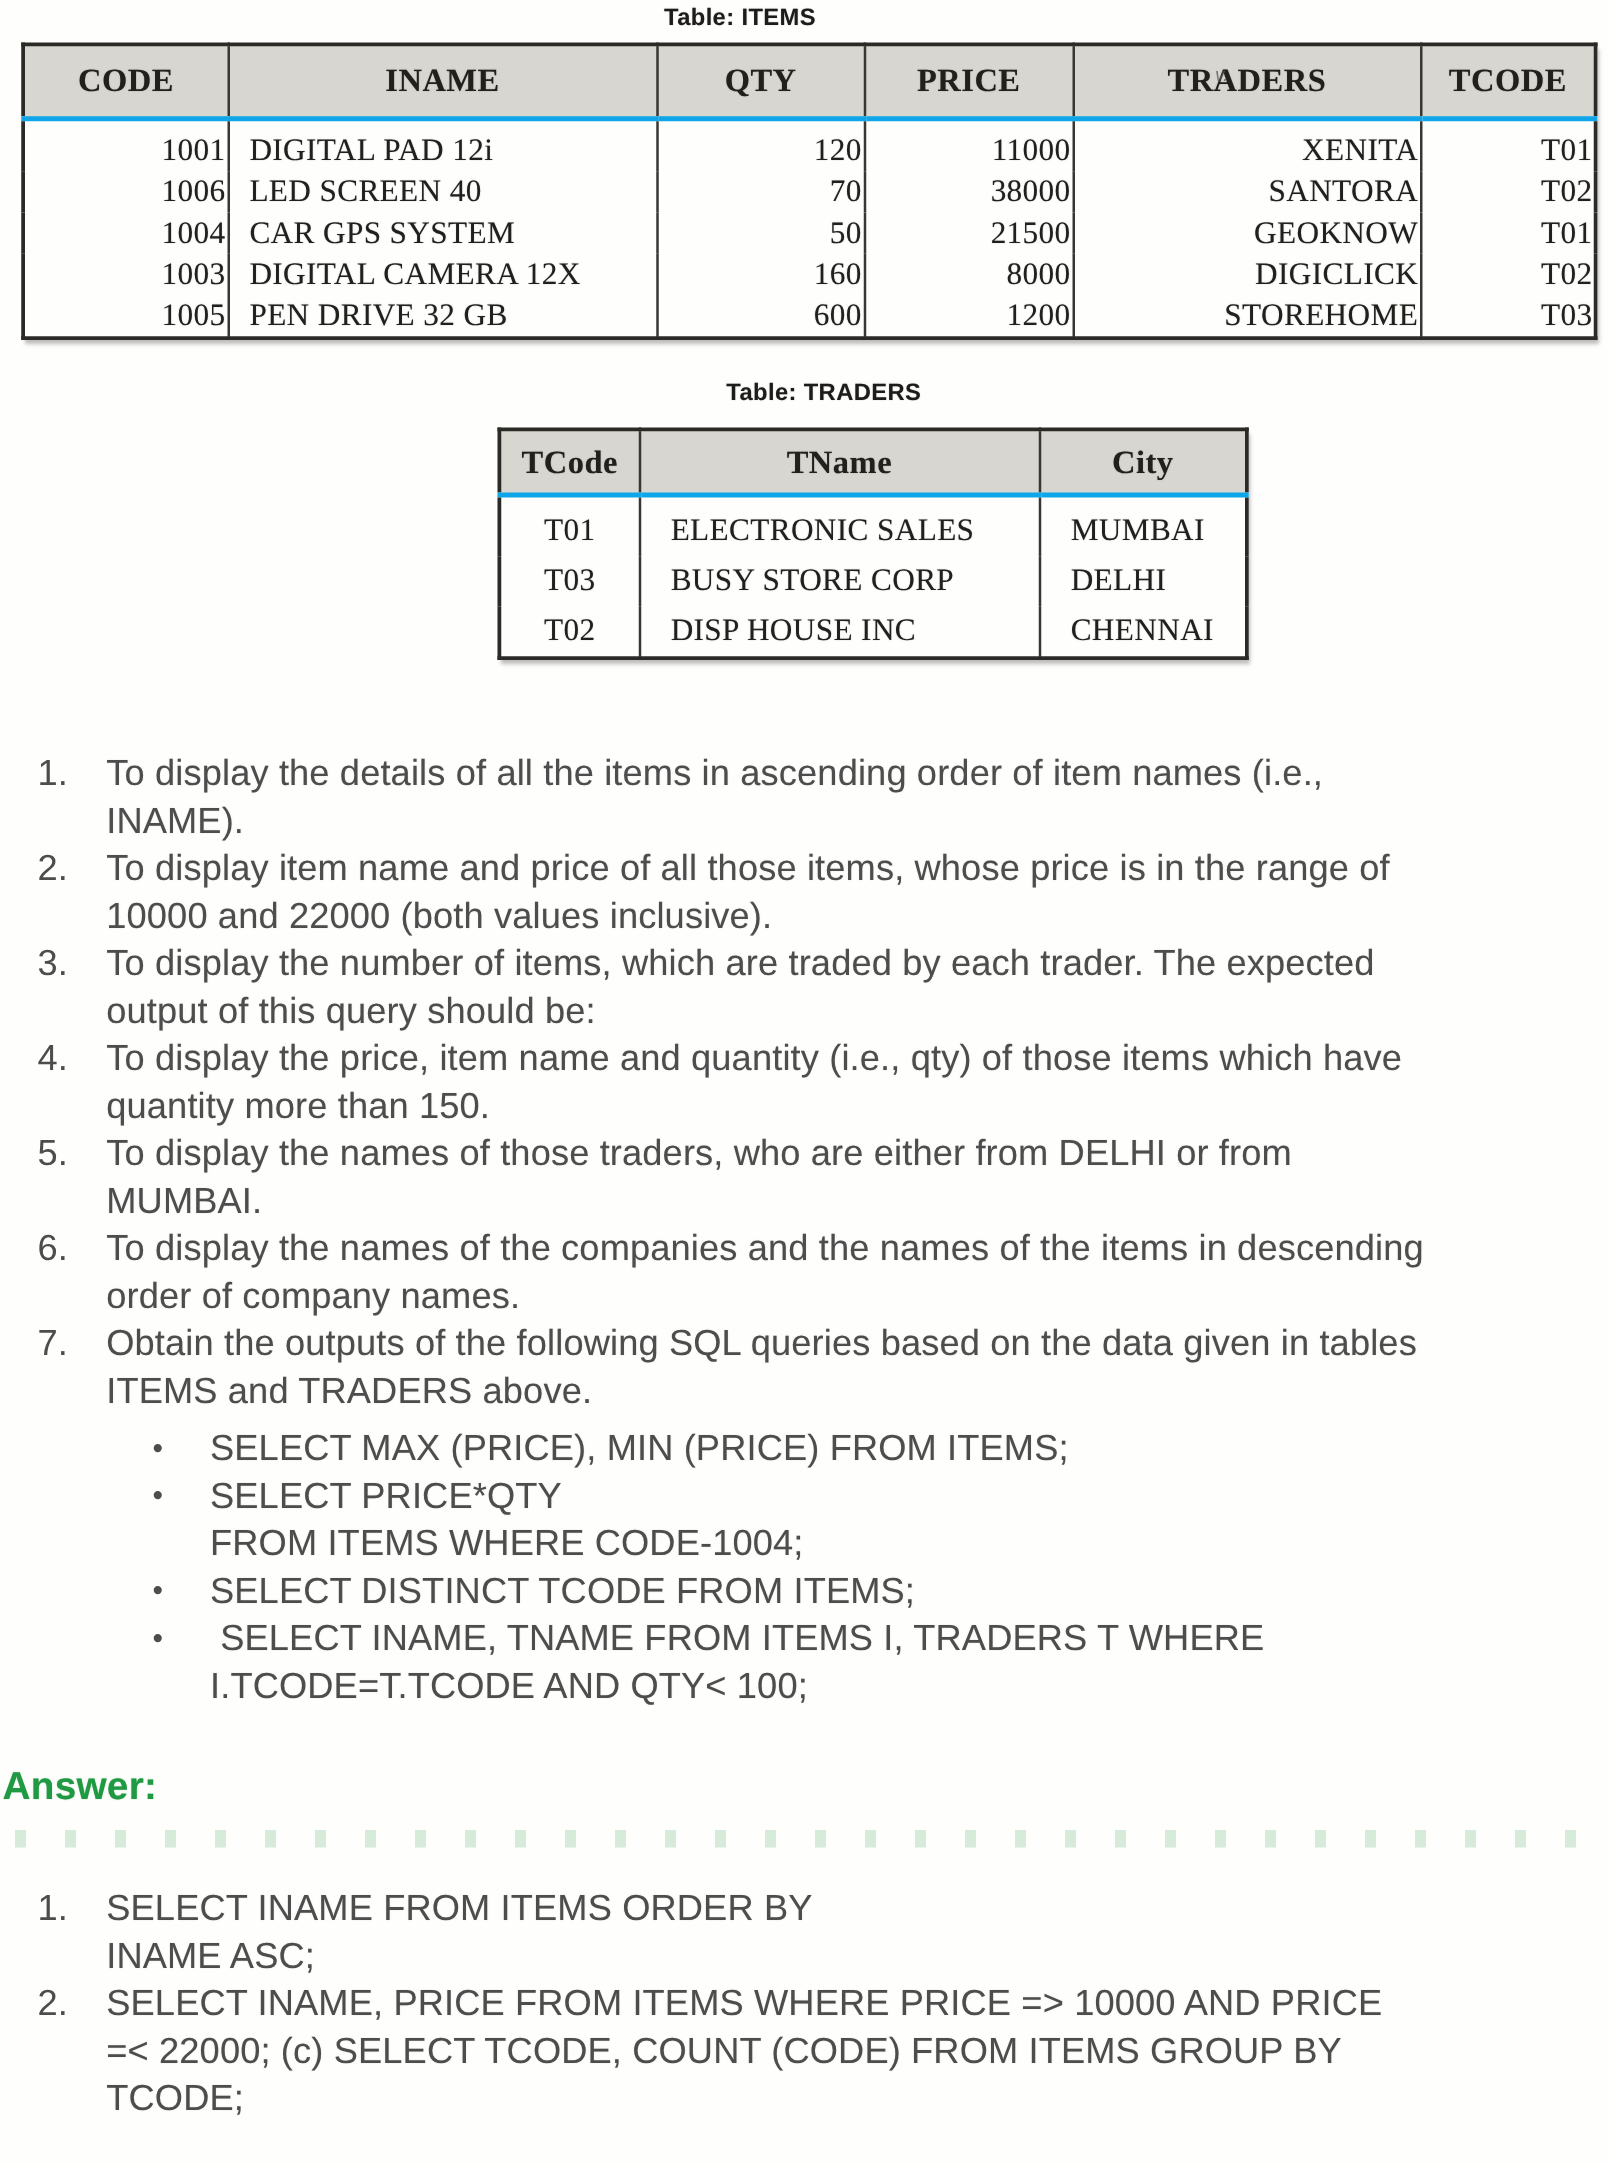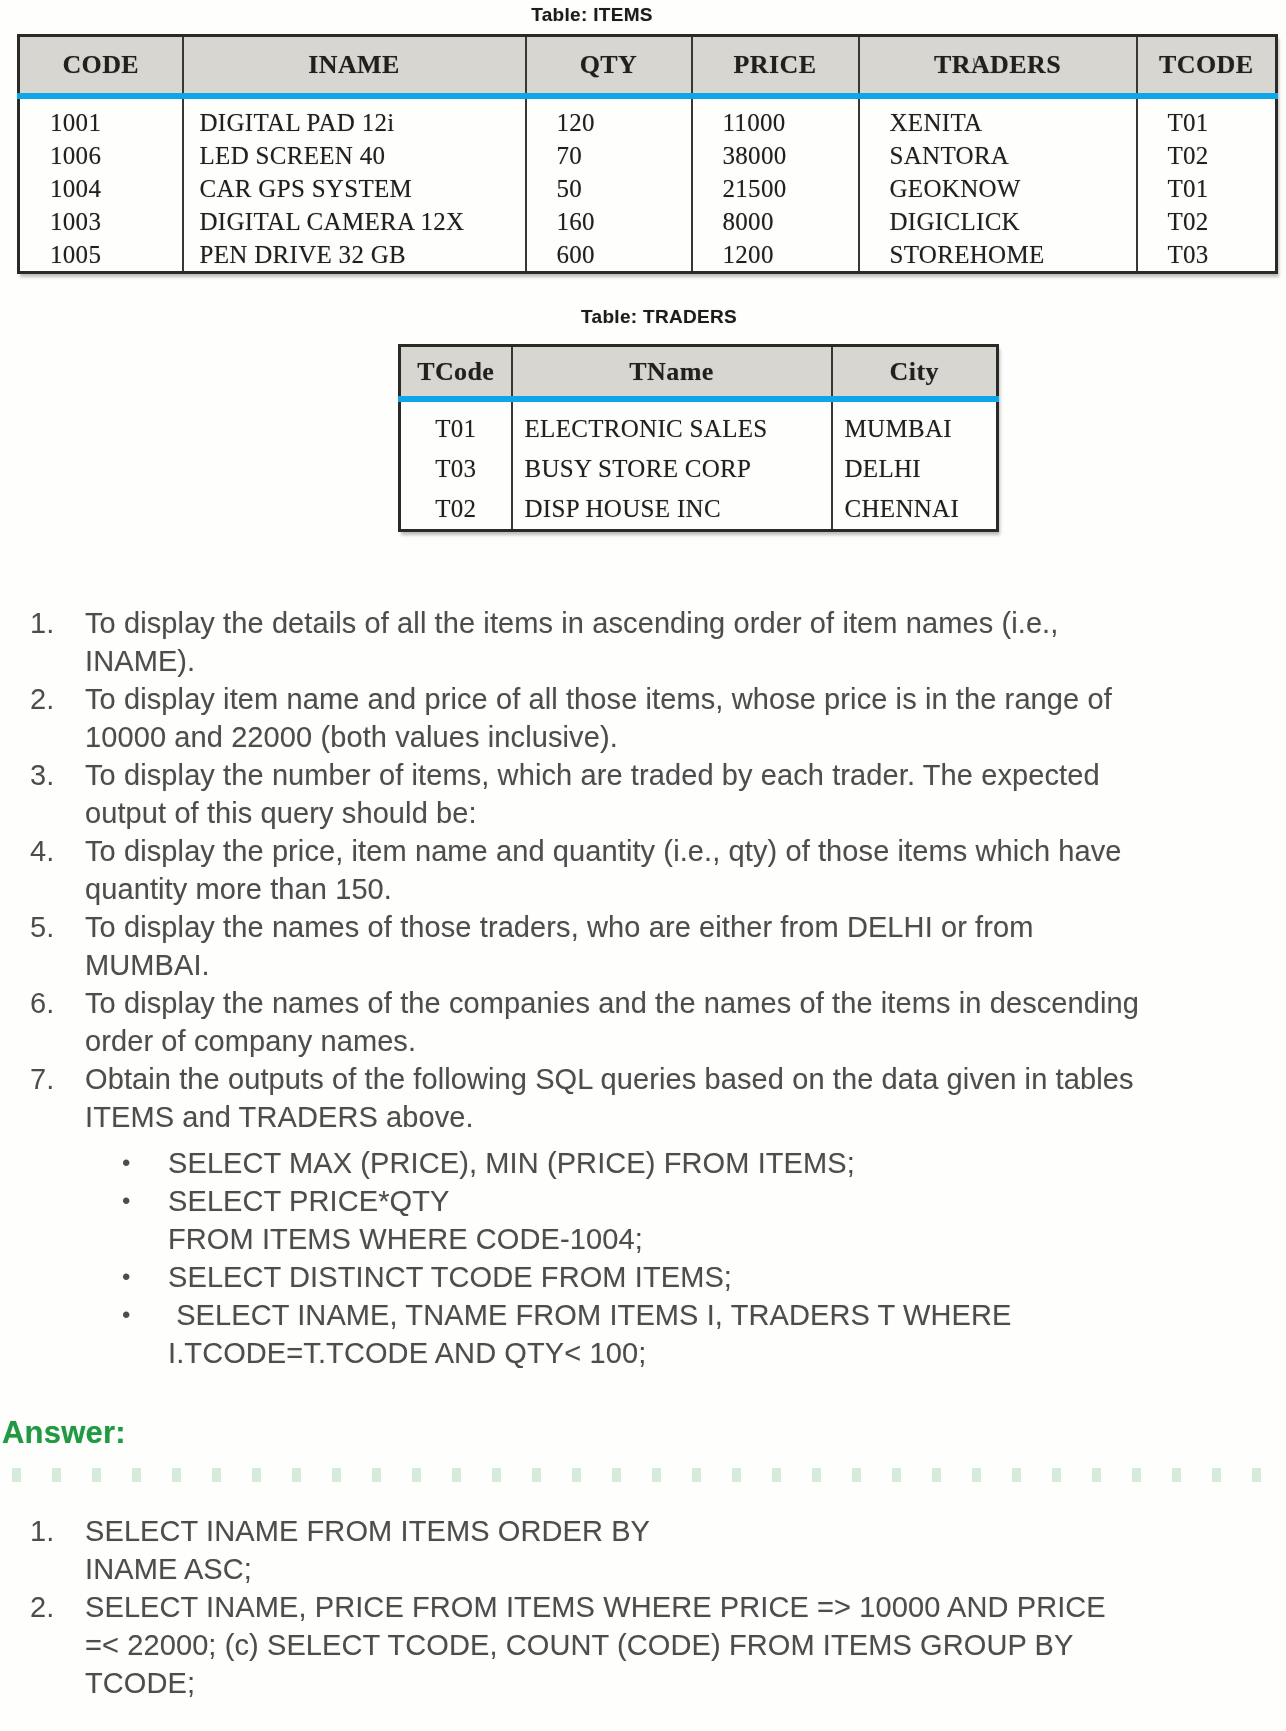--- a/index.html
+++ b/index.html
@@ -44,31 +44,31 @@
     border:3px solid #2b2a27;
     box-shadow:2px 4px 3px -1px rgba(110,108,104,.45);
   }
   th,td{
     font-family:"Liberation Serif",serif;color:#21201d;
     border-left:2px solid #39373300;
     text-shadow:0 0 1px rgba(55,55,55,.4);
   }
   th{
     background:#d8d6d0;font-size:26px;font-weight:bold;
-    border-left:2px solid #393733;border-bottom:6px solid #0ea5e9;
+    border-left:2px solid #393733;border-bottom:4px solid #0ea5e9;
     text-align:center;letter-spacing:.4px;
   }
   td{border-left:2px solid #393733;font-size:25px;letter-spacing:.3px;}
   th:first-child,td:first-child{border-left:none;}
   .items th{height:54px;}
-  .items td{height:31px;text-align:left;padding-left:30px;}
+  .items td{height:31px;text-align:right;padding-left:30px;}
   .items td.iname{text-align:left;padding-left:16px;}
   .traders th{height:47px;}
   .traders td{height:38px;text-align:center;}
-  .traders td.lalign{text-align:left;padding-left:12px;}
+  .traders td.lalign{text-align:left;padding-left:24px;}
   .items tbody tr:first-child td,.traders tbody tr:first-child td{padding-top:8px;}
 
   
   .qlist{list-style:none;margin:72px 0 0 0;padding:0;}
   .qlist li{position:relative;}
   .num{
     position:absolute;left:30px;top:0;width:50px;
     font-size:29px;line-height:38px;color:#4d4d4d;
   }
   .qtext,.atext{

